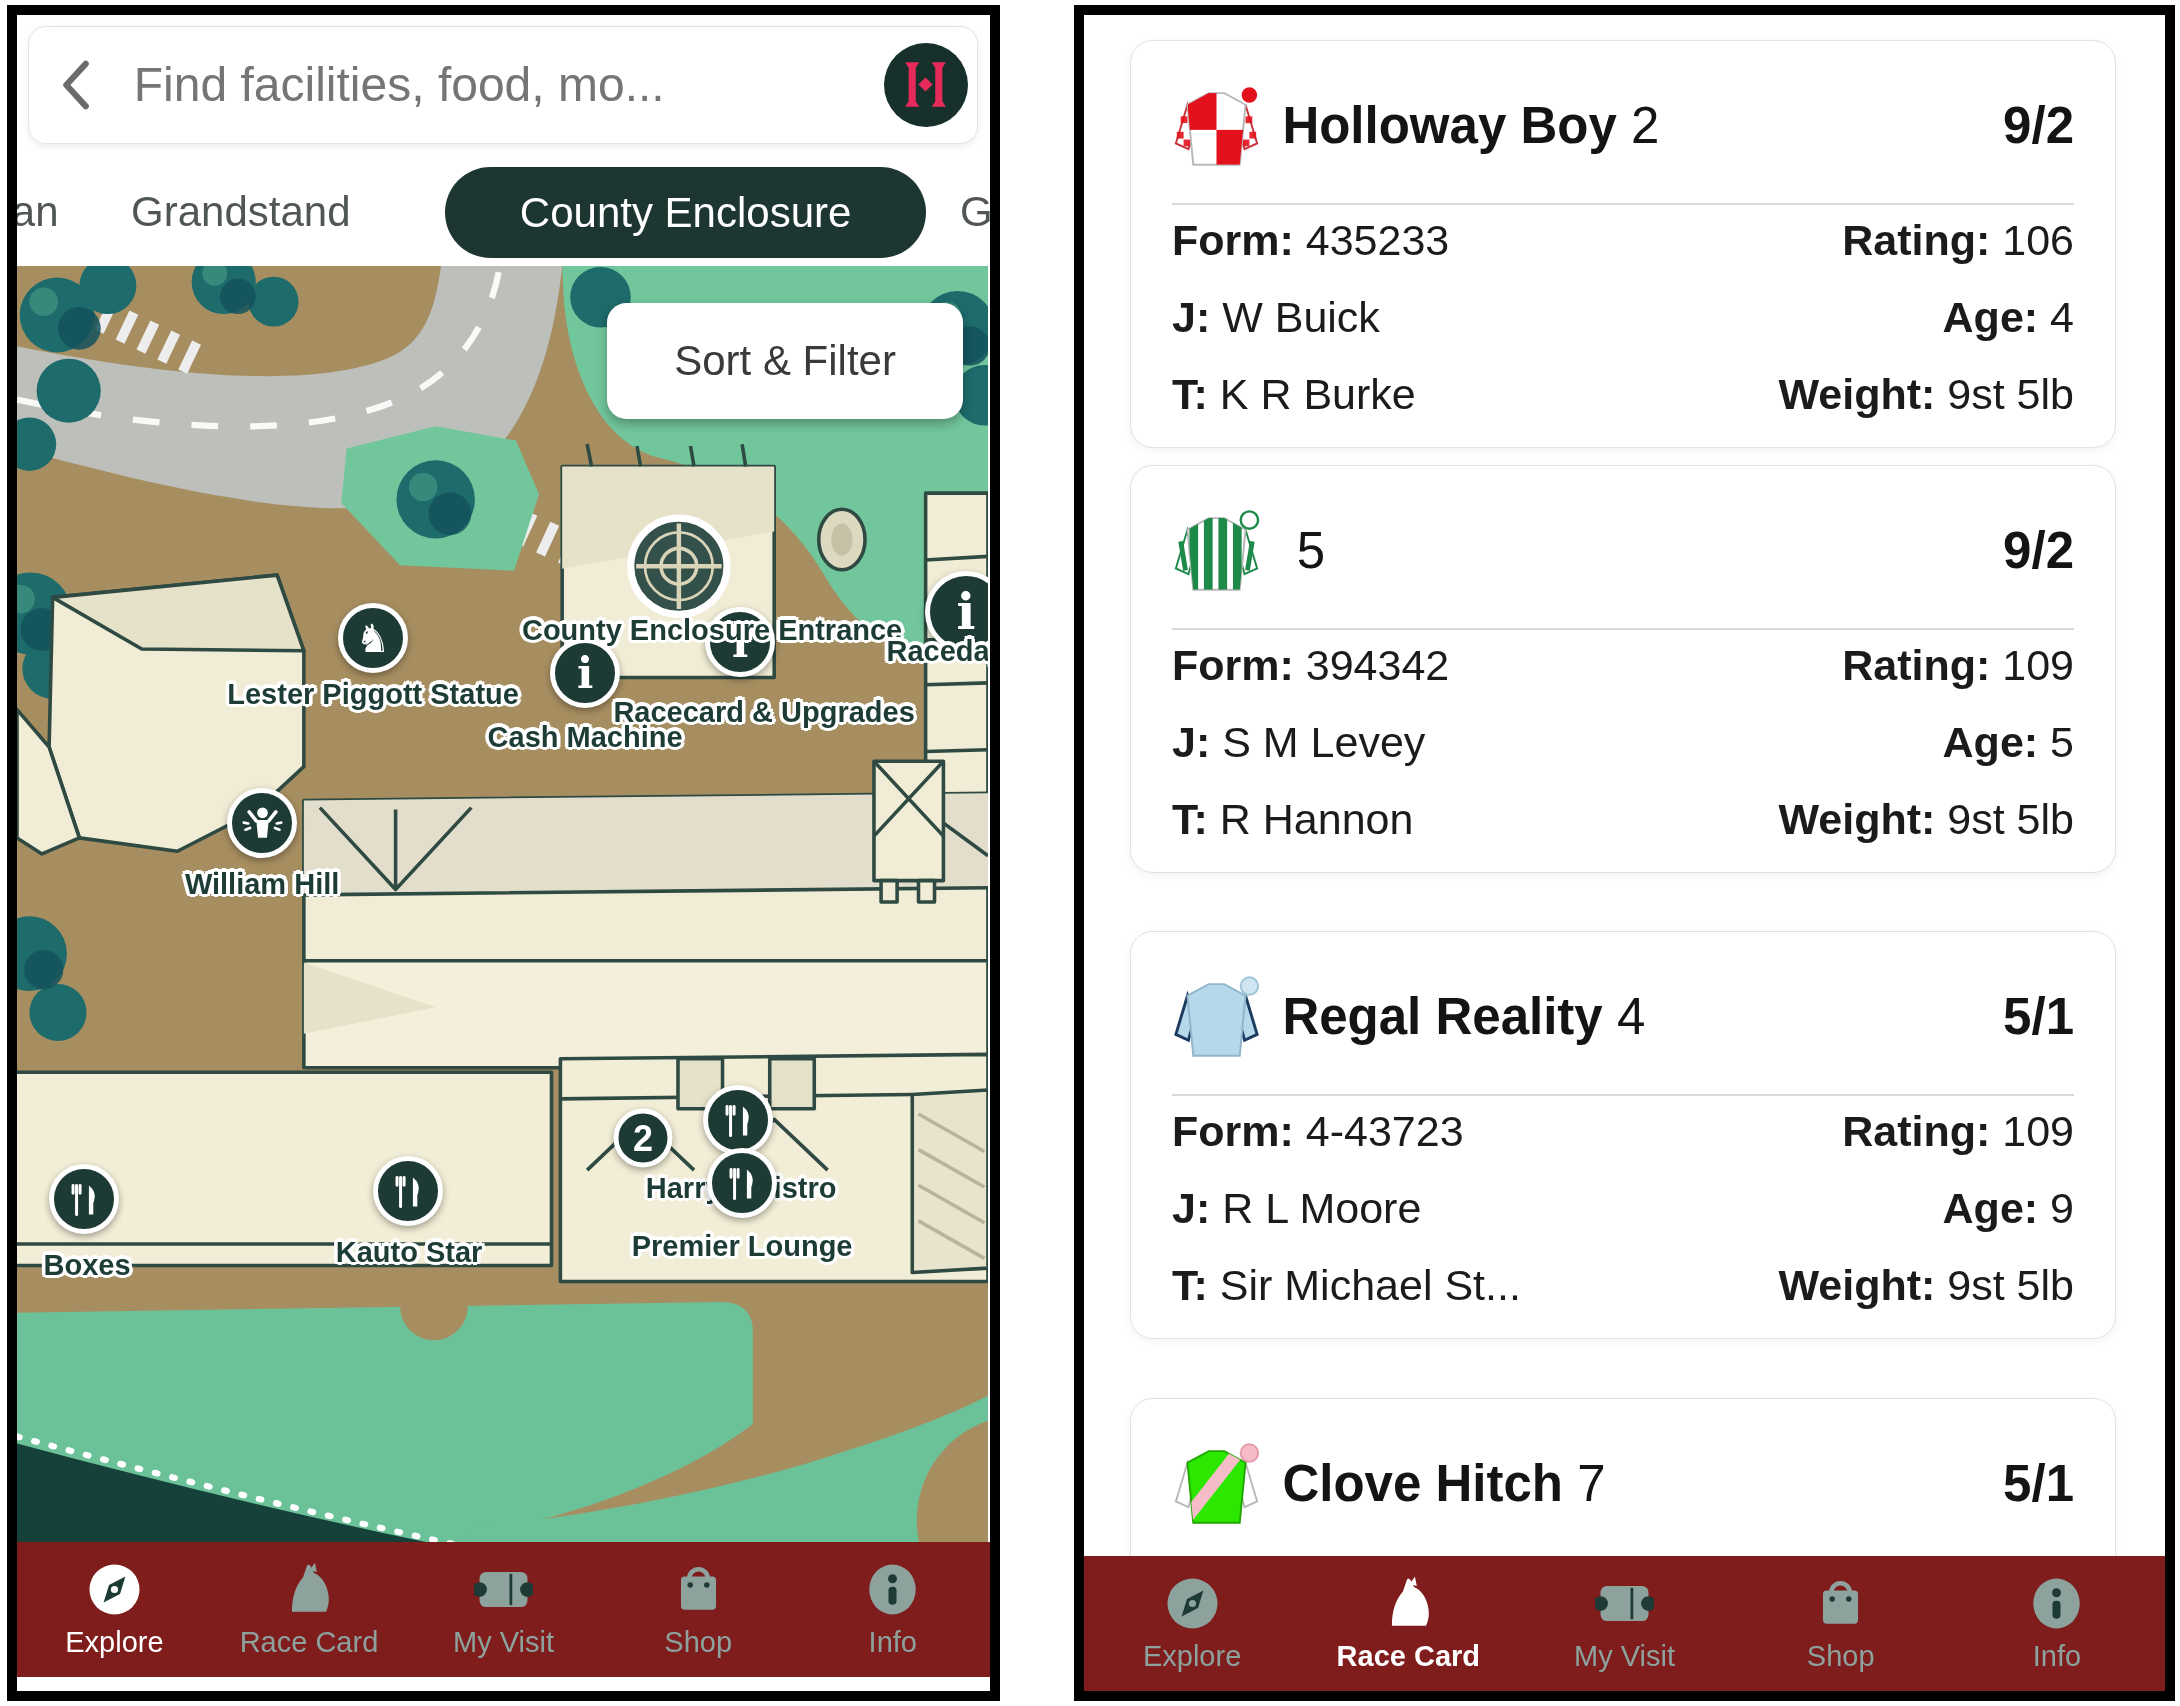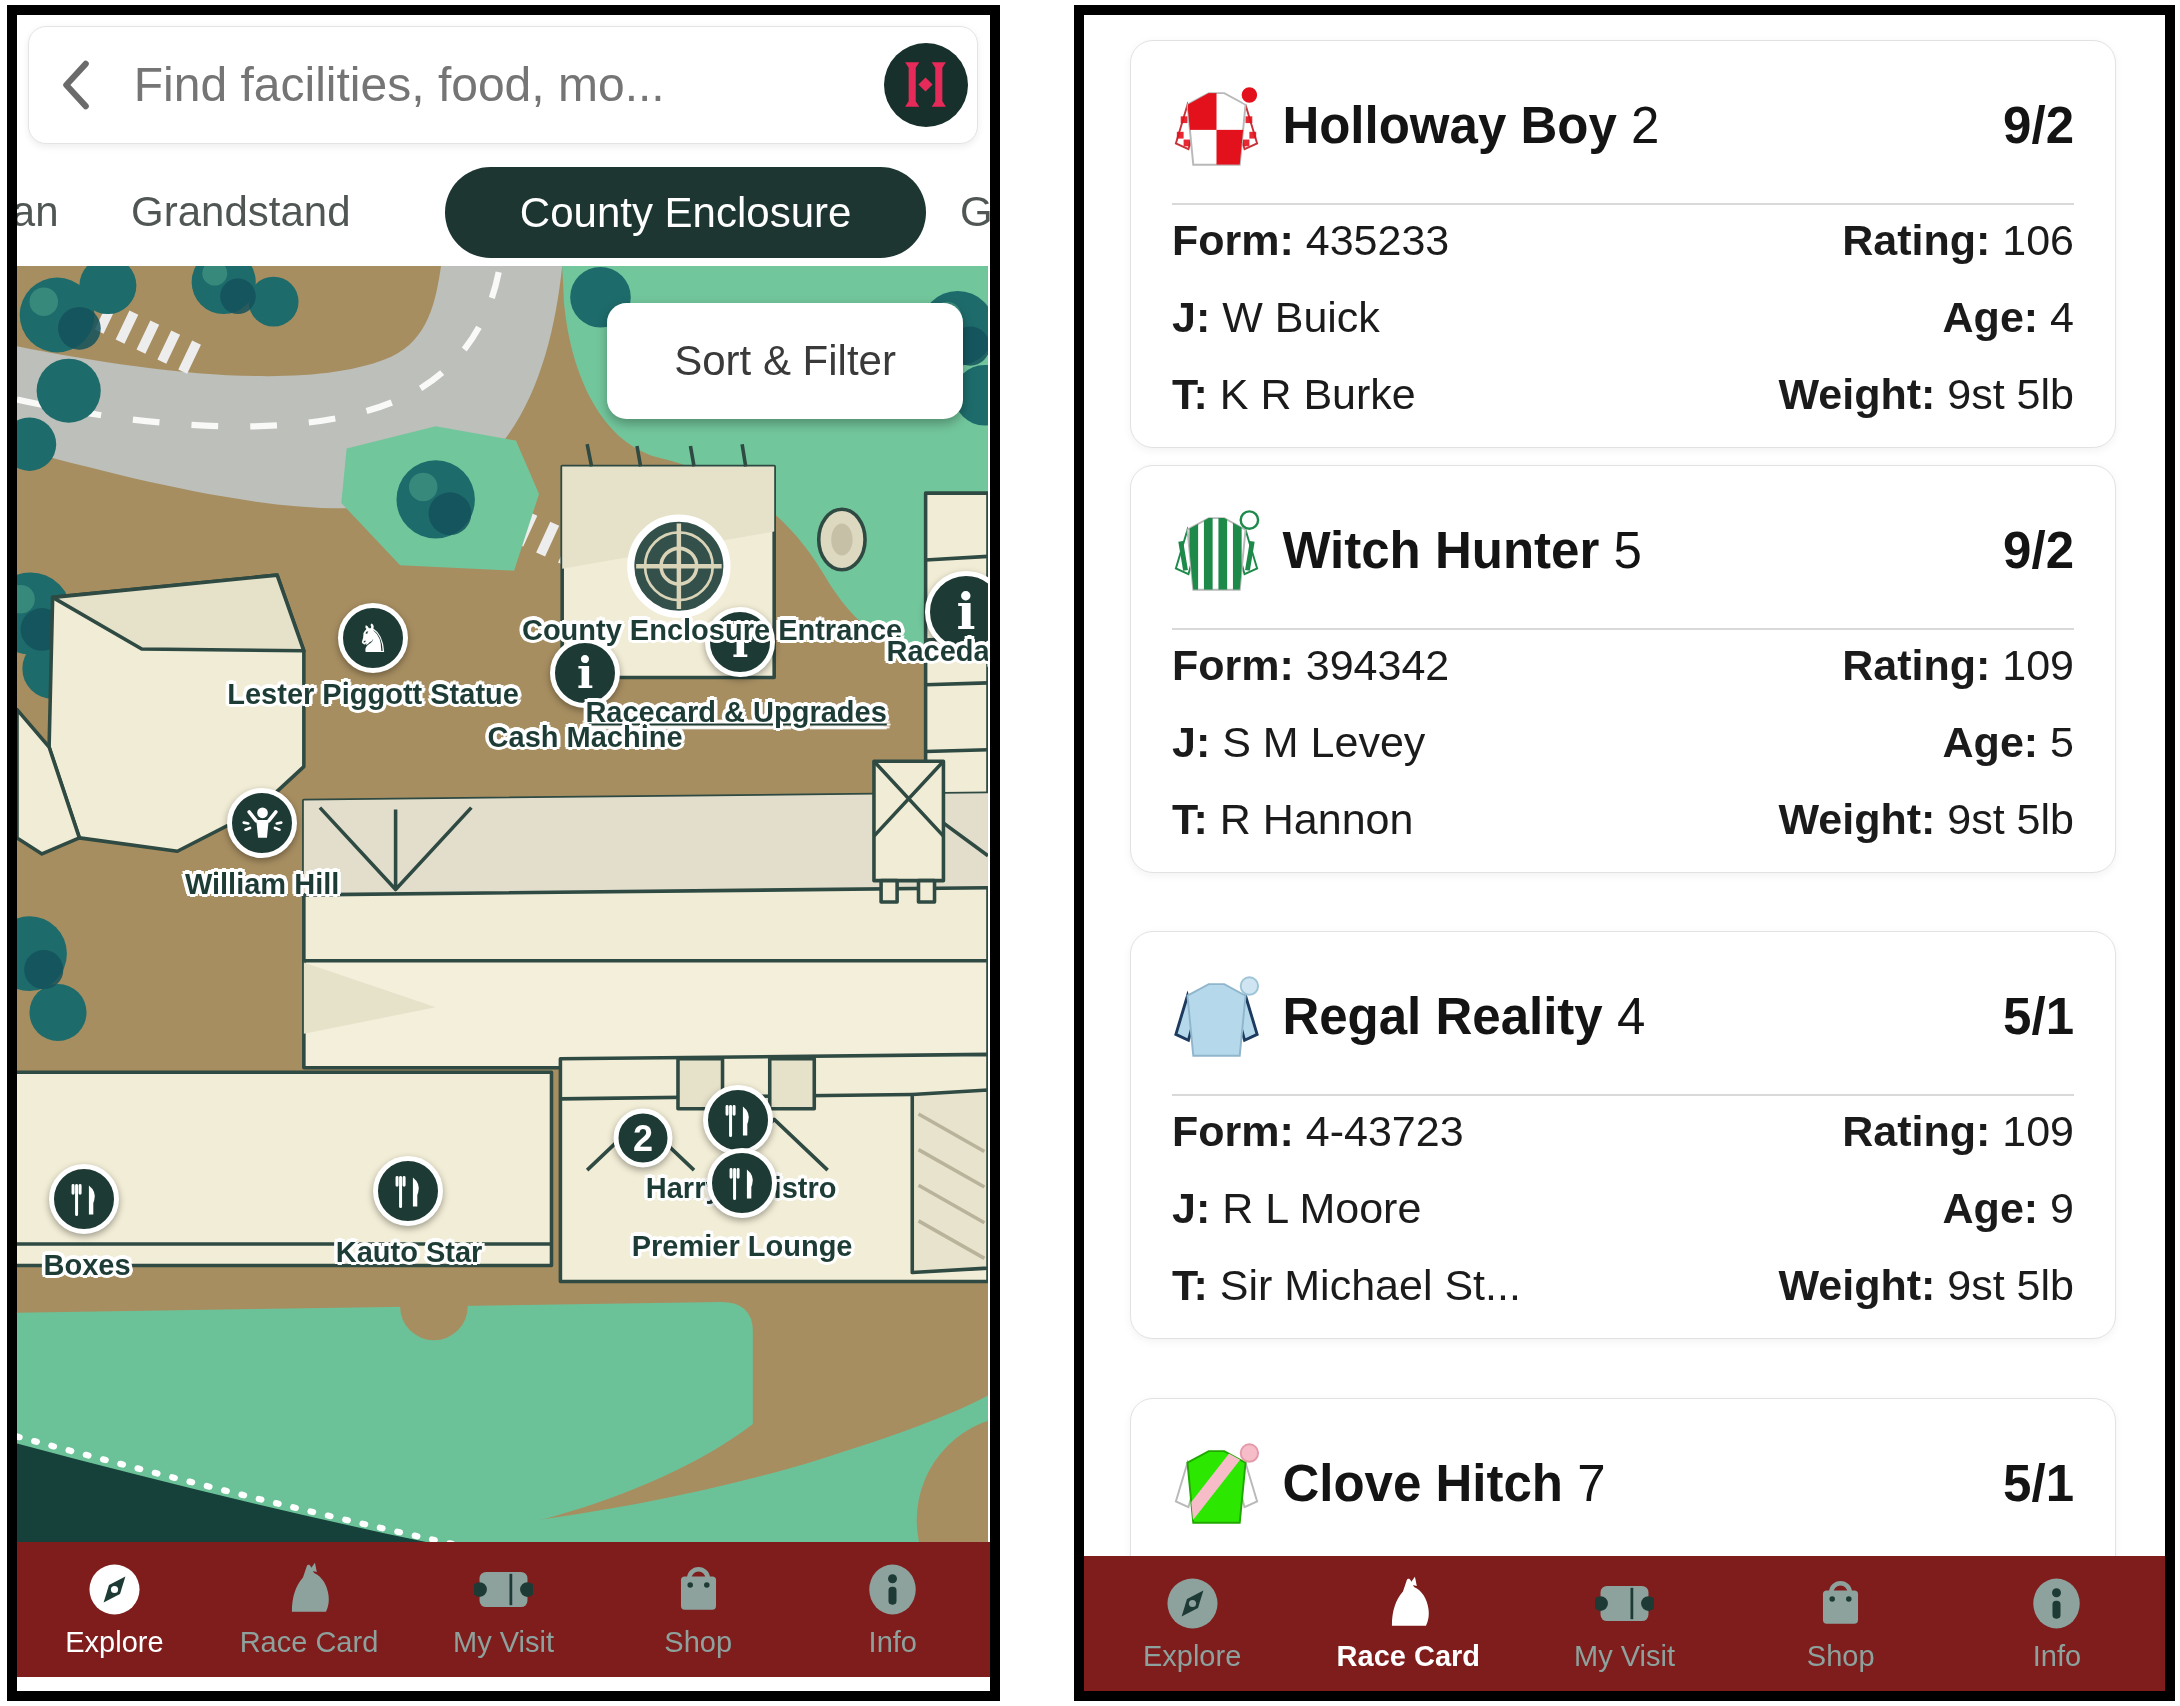--- a/index.html
+++ b/index.html
@@ -246,21 +246,21 @@
       <div class="mk" style="left:725px;top:917px;">
         <svg width="37" height="37" viewBox="-21 -21 42 42">
           <path d="M-13,-16 v9 M-9,-16 v9 M-5,-16 v9 M-9,-7 v24" stroke="#fff" stroke-width="3.4" stroke-linecap="round" fill="none"></path>
           <path d="M5,-16 q9,7 6,17 l-1,3 v13 h-5 Z" fill="#fff"></path>
         </svg>
       </div>
 
       <div class="maplabel" style="left:356px;top:428px;">Lester Piggott Statue</div>
       <div class="maplabel" style="left:695px;top:364px;">County Enclosure Entrance</div>
       <div class="maplabel" style="left:929px;top:385px;">Raceday</div>
-      <div class="maplabel" style="left:719px;top:446px;text-decoration:underline;">Racecard &amp; Upgrades</div>
+      <div class="maplabel" style="left:747px;top:446px;">Racecard &amp; Upgrades</div>
       <div class="maplabel" style="left:568px;top:471px;">Cash Machine</div>
       <div class="maplabel" style="left:245px;top:618px;">William Hill</div>
       <div class="maplabel" style="left:70px;top:999px;">Boxes</div>
       <div class="maplabel" style="left:392px;top:986px;">Kauto Star</div>
       <div class="maplabel" style="left:724px;top:922px;z-index:1;">Harry's Bistro</div>
       <div class="maplabel" style="left:725px;top:980px;">Premier Lounge</div>
     </div>
 
     <div class="nav nav-left">
       <div class="nav-item active">
@@ -368,21 +368,20 @@
           <path d="M83,34 L78,64" stroke="#1d8a4a" stroke-width="5"></path>
           <path d="M16,22 L38,10 L54,10 L76,22 L70,84 L22,84 Z" fill="#fff" stroke="#b9b9b9" stroke-width="2"></path>
           <g clip-path="url(#cp1)" fill="#1d8a4a">
             <rect x="18" y="8" width="9" height="78"></rect>
               <rect x="33" y="8" width="9" height="78"></rect>
             <rect x="48" y="8" width="9" height="78"></rect>
               <rect x="63" y="8" width="9" height="78"></rect>
           </g>
           <circle cx="80" cy="12" r="9" fill="#fff" stroke="#1d8a4a" stroke-width="2.5"></circle>
         </svg>
-        <span class="hname">Witch Hunter</span>
         <span class="hnum">5</span>
         <span class="odds">9/2</span>
       </div>
       <hr class="divider">
       <div class="frow">
         <div><b>Form:</b> <span>394342</span></div>
         <div><b>Rating:</b> <span>109</span></div>
       </div>
       <div class="frow">
         <div><b>J:</b> <span>S M Levey</span></div>

